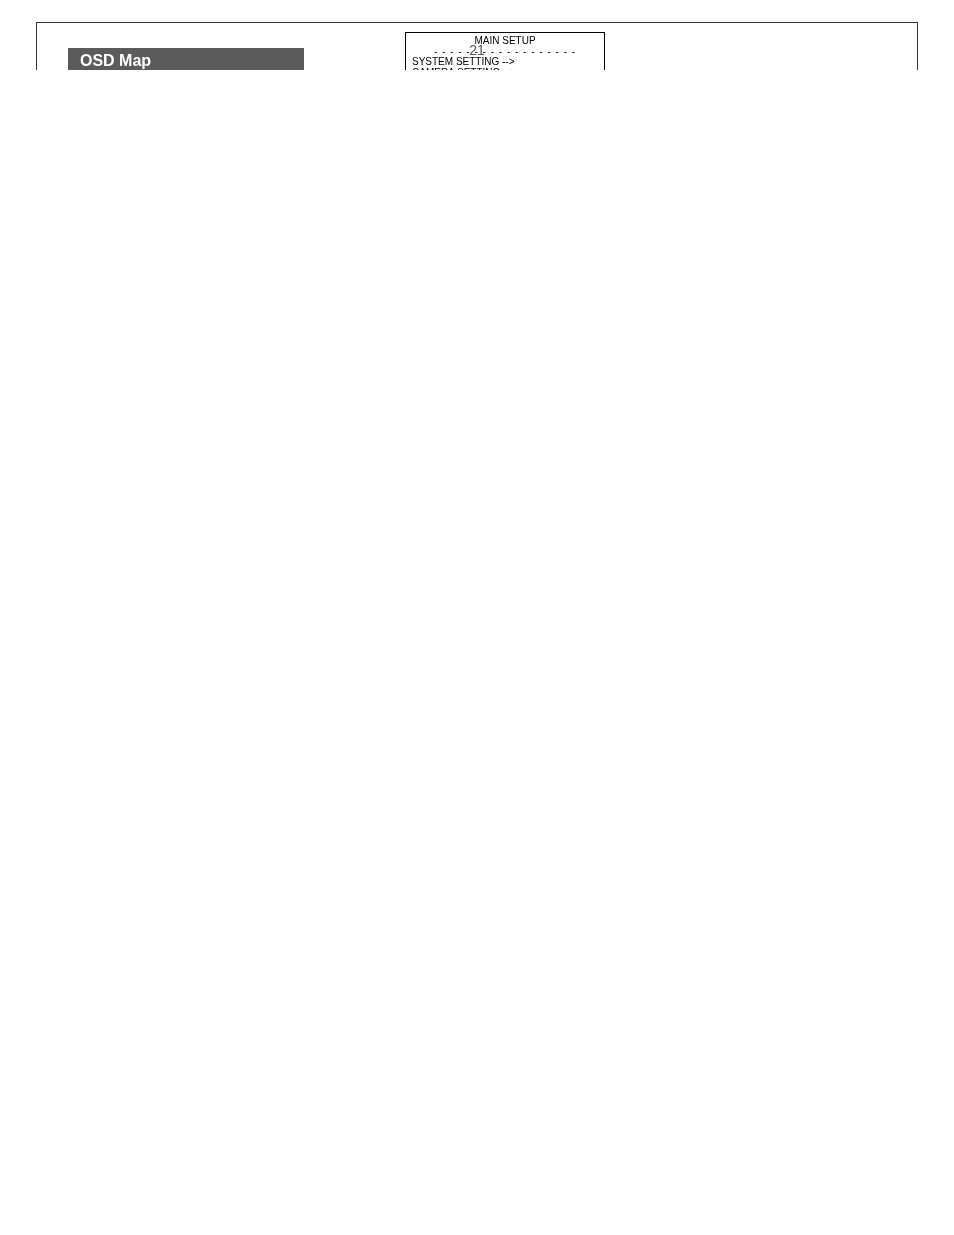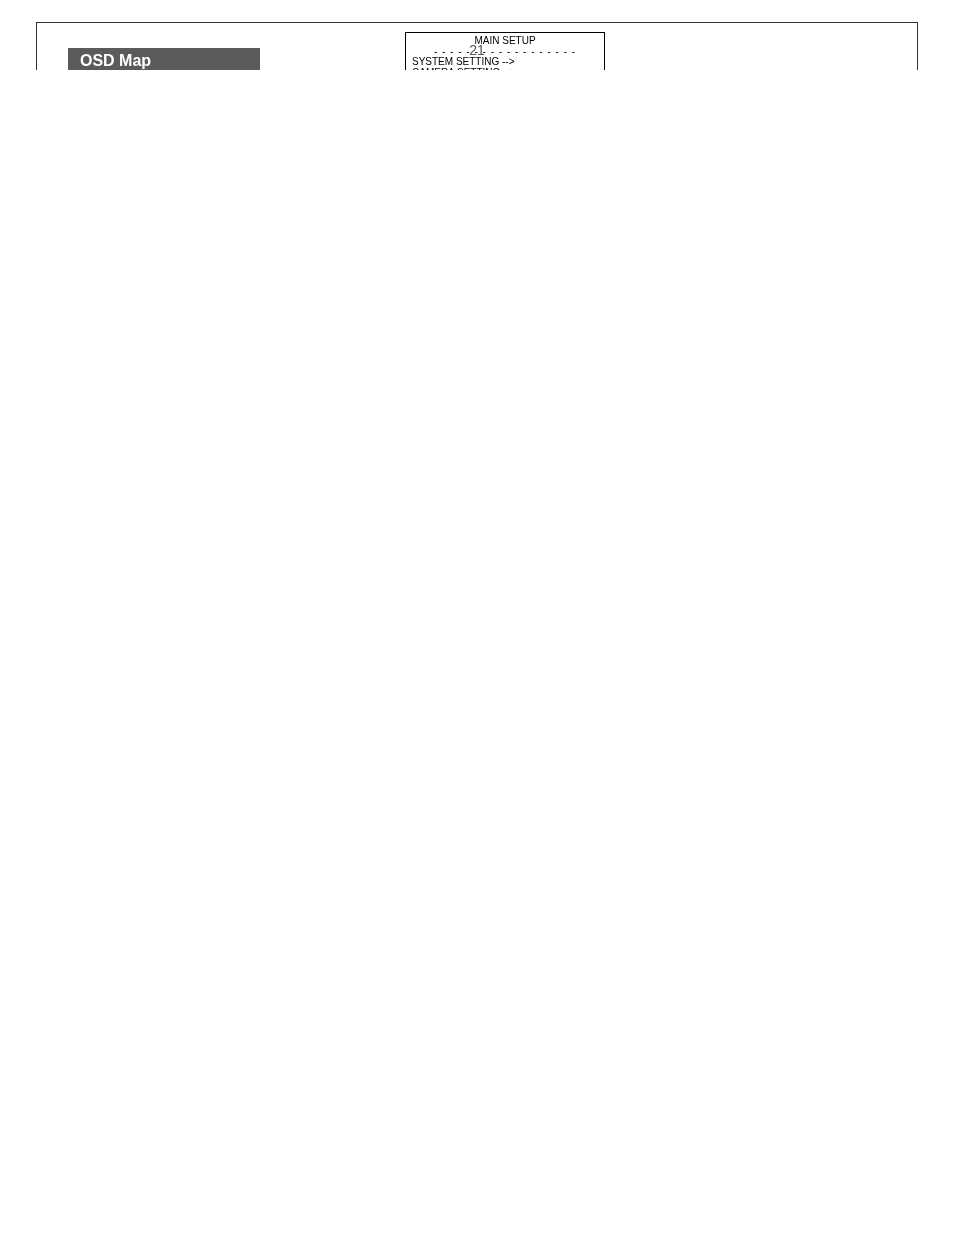--- a/index.html
+++ b/index.html
@@ -9,21 +9,21 @@
     width: 954px;
     position: relative;
     padding: 30px 36px 40px 36px;
   }
   .osd-map-tab {
     background: #5b5b5b;
     color: #fff;
     font-weight: bold;
     font-size: 16px;
     padding: 4px 12px;
-    width: 192px;
+    width: 236px;
     margin-bottom: 12px;
   }
   .section-heading {
     font-weight: bold;
     font-size: 16px;
     color: #444;
     margin: 0 0 14px 4px;
   }
   .menu-box {
     border: 0.8px solid #000;

